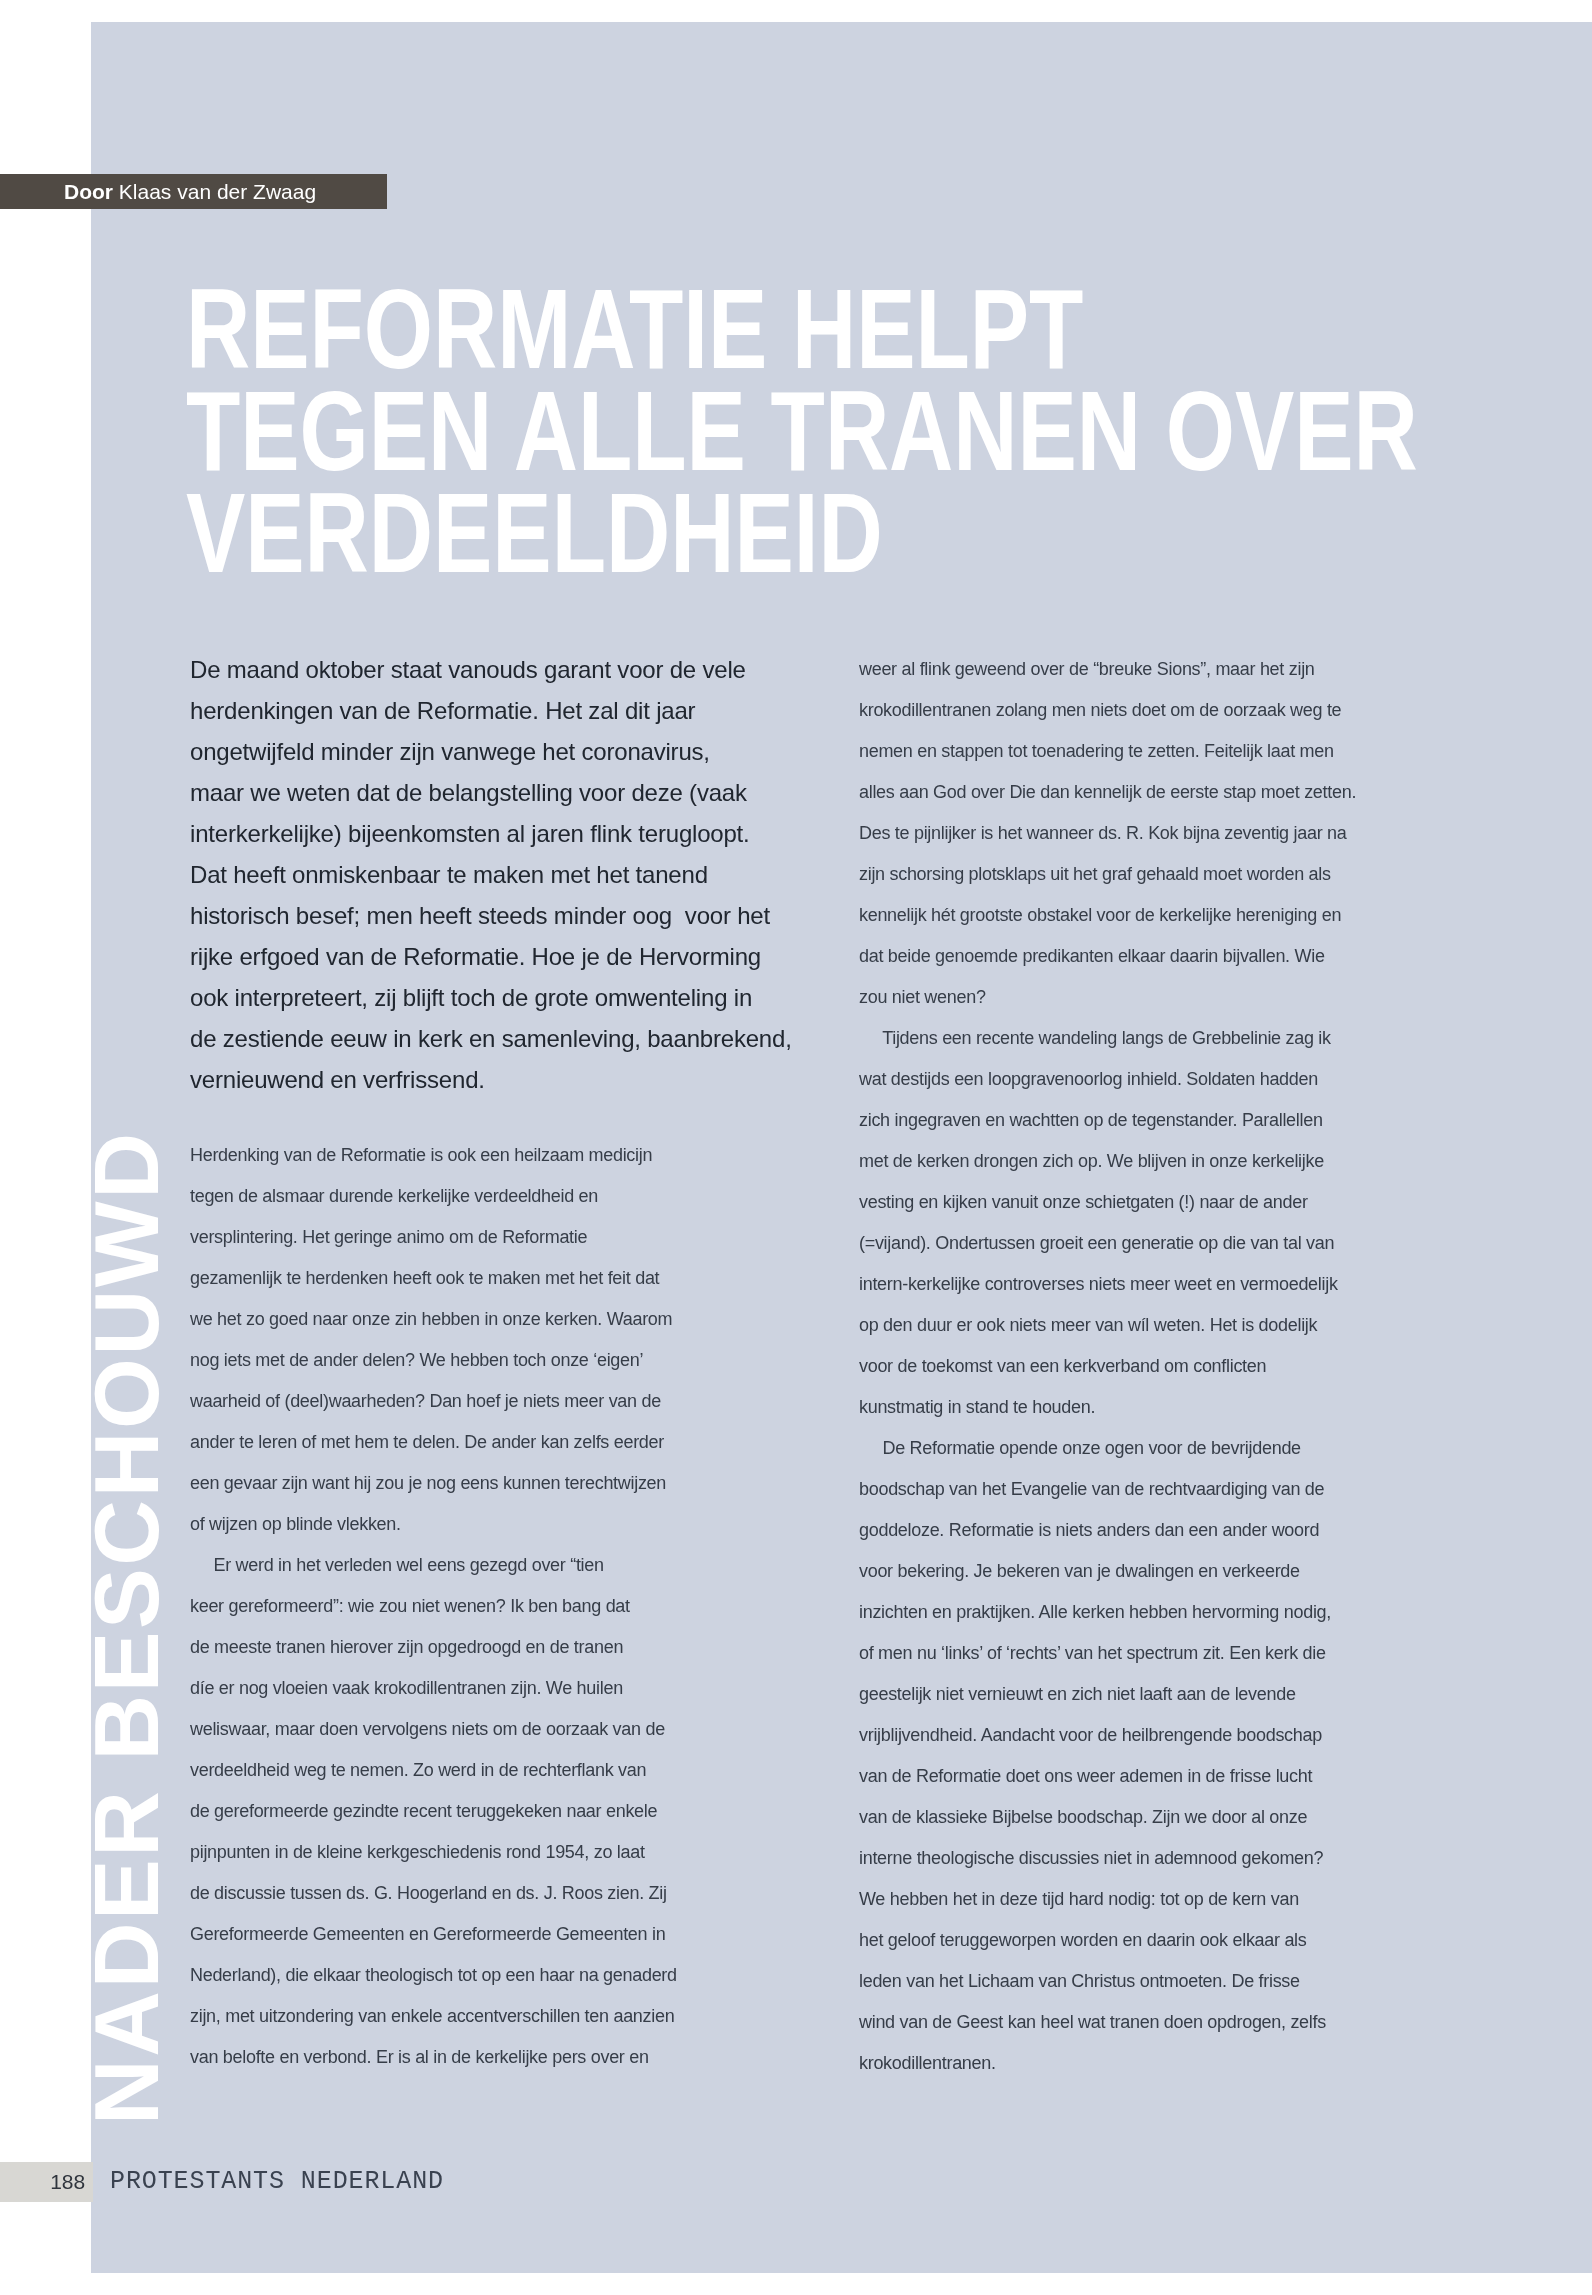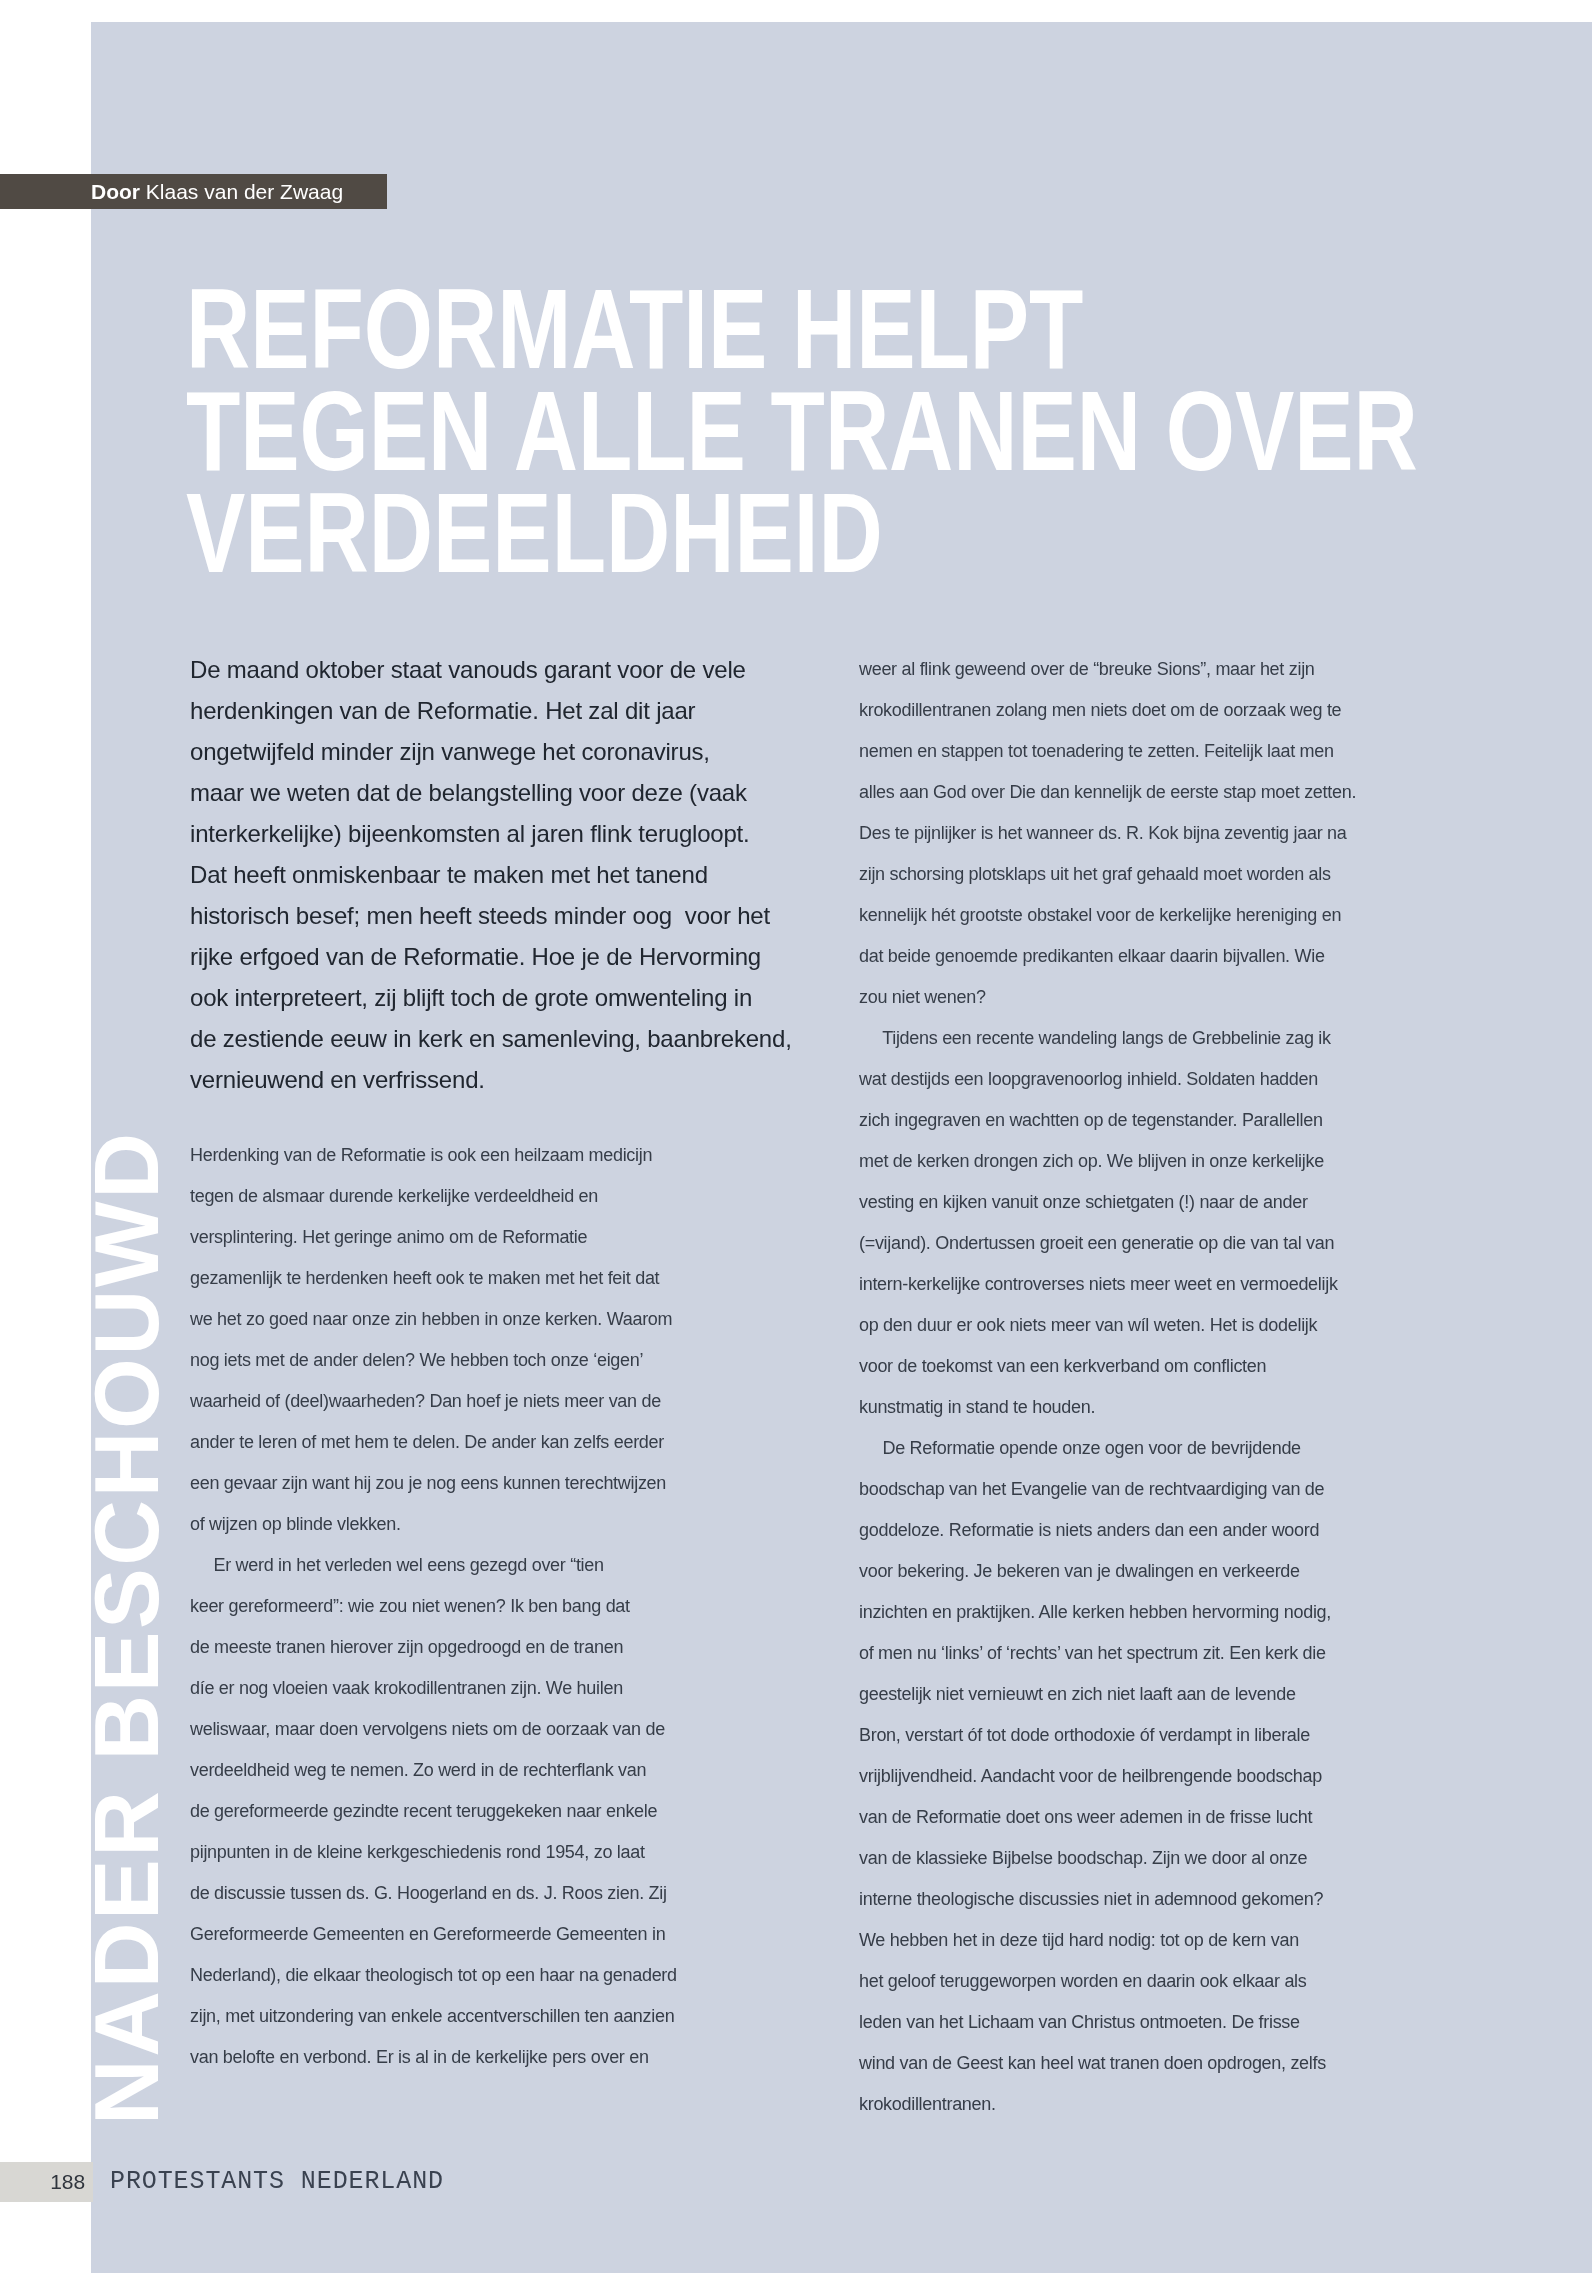--- a/index.html
+++ b/index.html
@@ -1,20 +1,20 @@
 <!DOCTYPE html>
 <html style="font-size:14px"><head>
 <meta charset="utf-8">
 <style>
   html,body{margin:0;padding:0;background:#ffffff;}
   #page{position:relative;width:1592px;height:2295px;background:#ffffff;overflow:hidden;
         font-family:"Liberation Sans",sans-serif;}
   .panel{position:absolute;left:91px;top:21.6px;width:1501px;height:2251px;background:#cdd3e0;}
   .byline-bar{position:absolute;left:0;top:174px;width:387px;height:35px;background:#504a44;
-        color:#ffffff;font-size:21px;line-height:35px;padding-left:91px;box-sizing:border-box;
+        color:#ffffff;font-size:21px;line-height:35px;padding-left:64px;box-sizing:border-box;
         white-space:nowrap;}
   .byline-bar .b{font-weight:bold;}
   .title{position:absolute;left:186px;top:278px;transform:scaleX(0.78);transform-origin:0 0;
         color:#ffffff;font-weight:bold;font-size:114px;line-height:102px;}
   .title .line{white-space:pre;}
   .kicker{position:absolute;left:75px;top:2125px;transform:rotate(-90deg);transform-origin:0 0;
         color:#ffffff;font-weight:bold;font-size:91px;letter-spacing:2.6px;white-space:nowrap;}
   .intro{position:absolute;left:190px;top:649px;color:#20262f;font-weight:normal;
         font-size:24px;line-height:41px;letter-spacing:-0.2px;}
   .colL{position:absolute;left:190px;top:1135px;}
@@ -105,21 +105,20 @@
       <div class="line">op den duur er ook niets meer van wíl weten. Het is dodelijk</div>
       <div class="line">voor de toekomst van een kerkverband om conflicten</div>
       <div class="line">kunstmatig in stand te houden.</div>
       <div class="line">     De Reformatie opende onze ogen voor de bevrijdende</div>
       <div class="line">boodschap van het Evangelie van de rechtvaardiging van de</div>
       <div class="line">goddeloze. Reformatie is niets anders dan een ander woord</div>
       <div class="line">voor bekering. Je bekeren van je dwalingen en verkeerde</div>
       <div class="line">inzichten en praktijken. Alle kerken hebben hervorming nodig,</div>
       <div class="line">of men nu ‘links’ of ‘rechts’ van het spectrum zit. Een kerk die</div>
       <div class="line">geestelijk niet vernieuwt en zich niet laaft aan de levende</div>
-      <div class="line">Bron, verstart óf tot dode orthodoxie óf verdampt in liberale</div>
       <div class="line">vrijblijvendheid. Aandacht voor de heilbrengende boodschap</div>
       <div class="line">van de Reformatie doet ons weer ademen in de frisse lucht</div>
       <div class="line">van de klassieke Bijbelse boodschap. Zijn we door al onze</div>
       <div class="line">interne theologische discussies niet in ademnood gekomen?</div>
       <div class="line">We hebben het in deze tijd hard nodig: tot op de kern van</div>
       <div class="line">het geloof teruggeworpen worden en daarin ook elkaar als</div>
       <div class="line">leden van het Lichaam van Christus ontmoeten. De frisse</div>
       <div class="line">wind van de Geest kan heel wat tranen doen opdrogen, zelfs</div>
       <div class="line">krokodillentranen.</div>
     </div>

